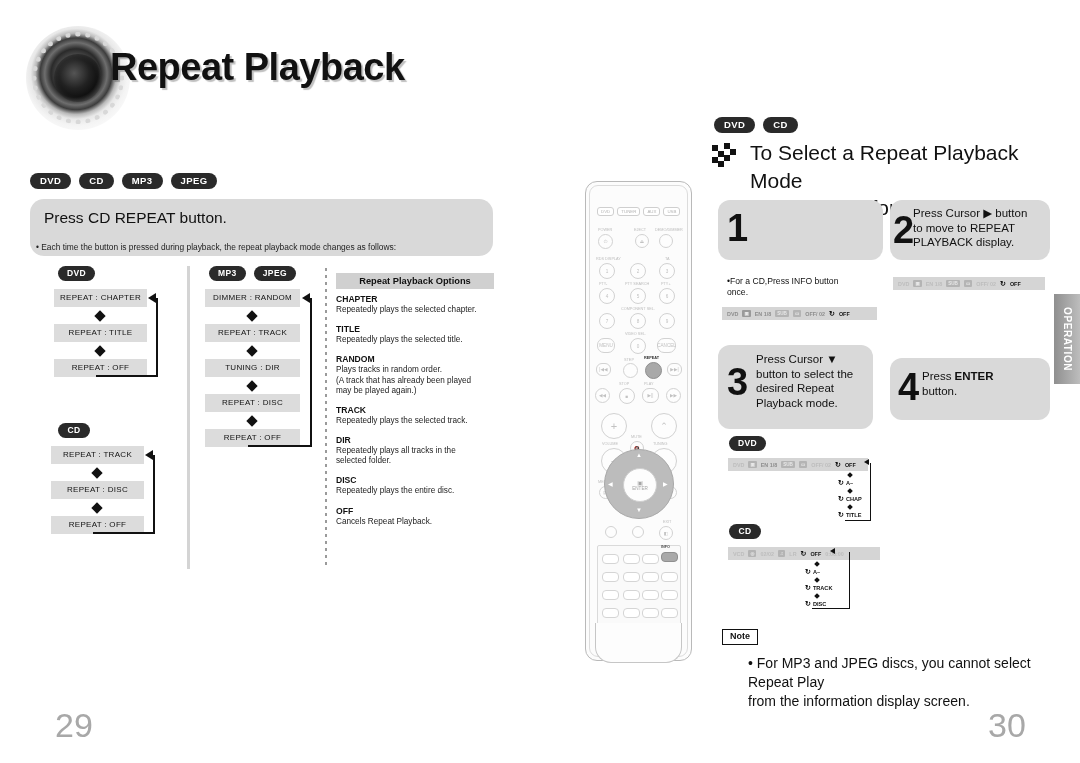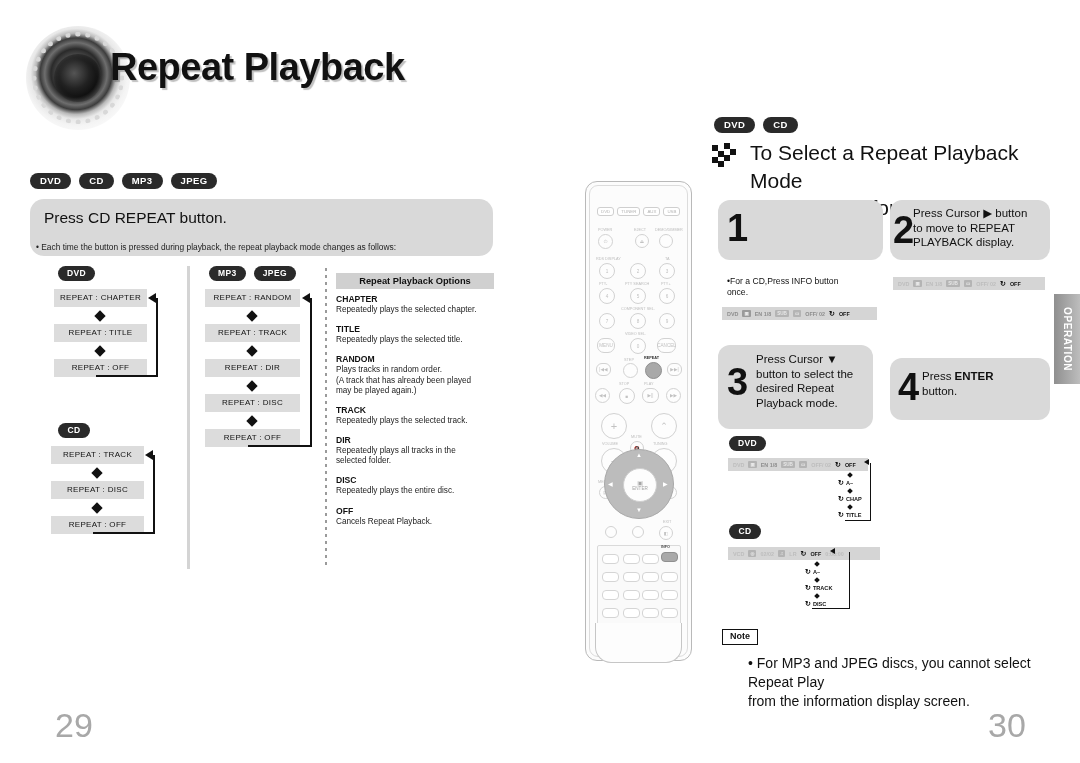--- a/index.html
+++ b/index.html
@@ -256,25 +256,25 @@
     <div class="node" style="left:15px; top:225px;">REPEAT : DISC</div>
     <div class="dia" style="left:57px; top:248px;"></div>
     <div class="node" style="left:15px; top:260px;">REPEAT : OFF</div>
     <div class="loop" style="left:57px; top:199px; width:62px; height:79px; border-bottom:2.2px solid #111; border-top:none; border-right:2.2px solid #111;"></div>
     <div class="arrowL" style="left:109px; top:194px;"></div>
 
     <div class="badges" style="left:173px; top:10px;">
       <div class="badge small">MP3</div>
       <div class="badge small">JPEG</div>
     </div>
-    <div class="node wide" style="left:169px; top:33px;">REPEAT : RANDOM</div>
+    <div class="node wide" style="left:169px; top:33px;">DIMMER : RANDOM</div>
     <div class="dia" style="left:212px; top:56px;"></div>
     <div class="node wide" style="left:169px; top:68px;">REPEAT : TRACK</div>
     <div class="dia" style="left:212px; top:91px;"></div>
-    <div class="node wide" style="left:169px; top:103px;">REPEAT : DIR</div>
+    <div class="node wide" style="left:169px; top:103px;">TUNING : DIR</div>
     <div class="dia" style="left:212px; top:126px;"></div>
     <div class="node wide" style="left:169px; top:138px;">REPEAT : DISC</div>
     <div class="dia" style="left:212px; top:161px;"></div>
     <div class="node wide" style="left:169px; top:173px;">REPEAT : OFF</div>
     <div class="loop" style="left:212px; top:42px; width:64px; height:149px; border-bottom:2.2px solid #111; border-top:none; border-right:2.2px solid #111;"></div>
     <div class="arrowL" style="left:266px; top:37px;"></div>
   </div>
 
   <div class="opt-head">Repeat Playback Options</div>
   <div class="opt-list">

